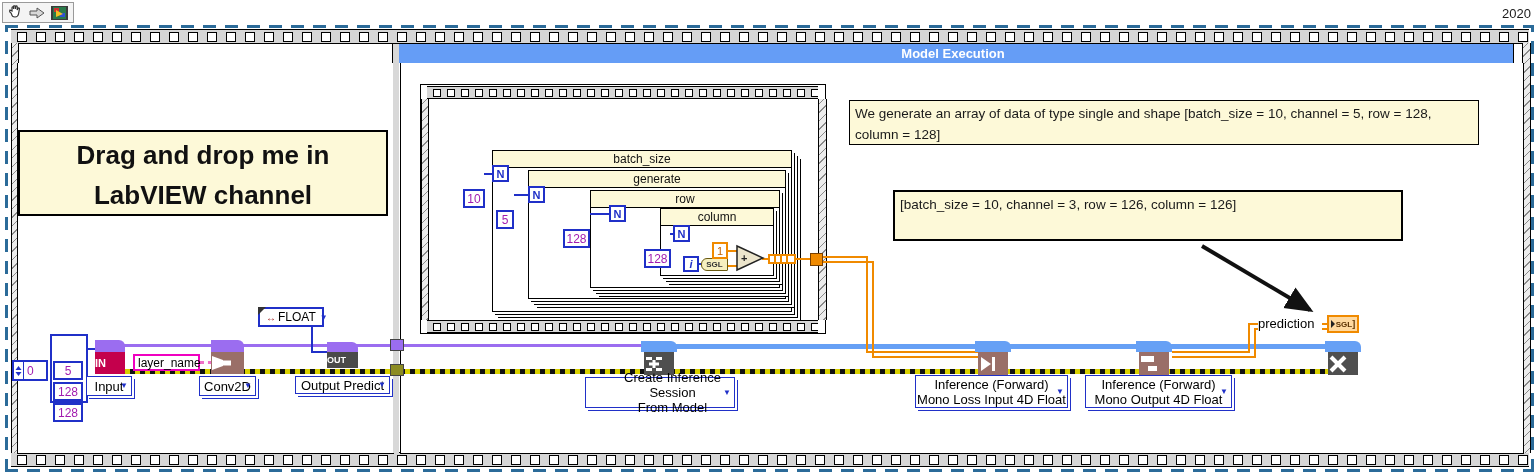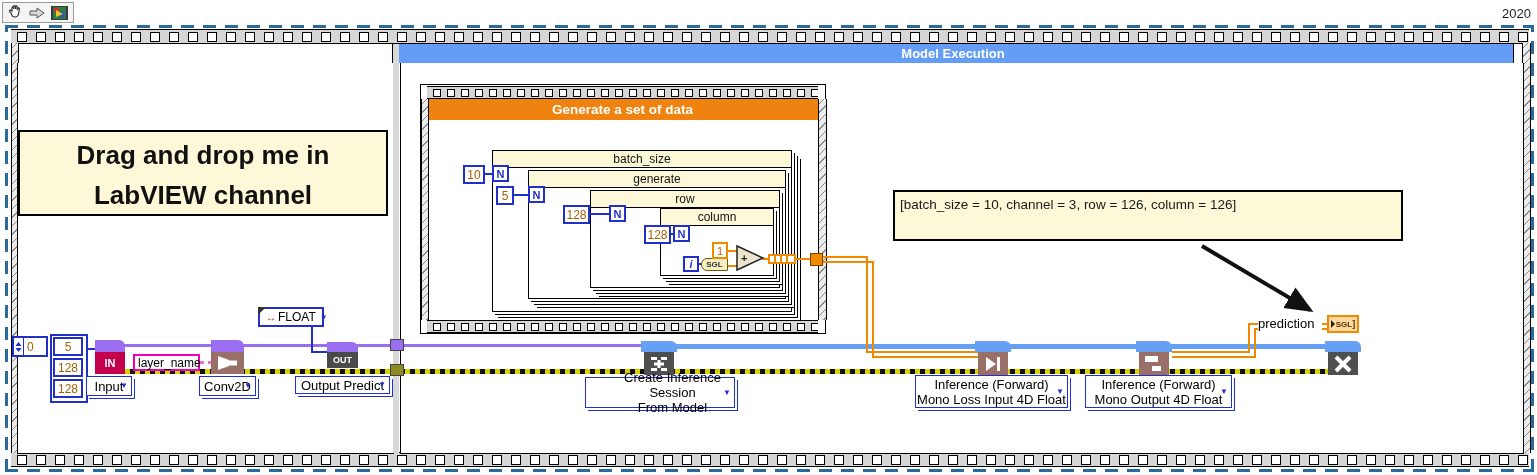--- a/index.html
+++ b/index.html
@@ -24,31 +24,31 @@
           border-left:1px solid #000;border-right:1px solid #000;}
   .framebody{background:#fff;border-left:1px solid #000;border-right:1px solid #000;border-bottom:1px solid #000;}
   .frameheader{color:#fff;font-weight:bold;font-size:13px;text-align:center;line-height:19px;
                border-left:1px solid #000;border-right:1px solid #000;box-sizing:border-box;}
   
   .comment{background:#fdf9d8;border:1px solid #000;font-size:13.5px;color:#1a1a1a;
            padding:2px 5px;line-height:21px;box-sizing:border-box;}
   .bigcomment{background:#fdf9d8;border:2px solid #000;text-align:center;font-weight:bold;
               font-size:26px;line-height:40px;color:#111;box-sizing:border-box;}
   
-  .bluebox{background:#fff;border:2px solid #2030c8;color:#a16207;font-size:12px;
-           display:flex;align-items:center;justify-content:center;box-sizing:border-box;}
+  .bluebox{background:#fff;border:2px solid #2030c8;color:#a21caf;font-size:12px;
+           display:flex;align-items:center;justify-content:center;box-sizing:border-box;margin-top:24px;}
   .nterm{background:#fff;border:2px solid #2030c8;color:#2030c8;font-weight:bold;font-size:11px;
          display:flex;align-items:center;justify-content:center;box-sizing:border-box;}
   .selector{background:#fff;border:1px solid #2030c8;box-shadow:2px 2px 0 0 #fff,3px 3px 0 0 #2030c8;
             font-size:13px;color:#000;display:flex;flex-direction:column;align-items:center;
             justify-content:center;line-height:15px;box-sizing:border-box;text-align:center;}
   .selarrow{position:absolute;right:3px;top:50%;transform:translateY(-50%);
             color:#2030c8;font-size:8px;line-height:8px;}
   .cap{position:absolute;border-radius:0 6px 0 0;}
-  .nodebody{position:absolute;display:flex;align-items:center;justify-content:center;
+  .nodebody{position:absolute;display:flex;align-items:center;justify-content:flex-start;
             color:#fff;font-weight:bold;}
   
   .loop{position:absolute;background:#fff;border:1px solid #000;
         box-shadow:2px 2px 0 0 #fff,3px 3px 0 0 #000,5px 5px 0 0 #fff,6px 6px 0 0 #000,8px 8px 0 0 #fff,9px 9px 0 0 #000;}
   .looplabel{background:#fdf9d8;border-bottom:1px solid #000;font-size:12px;color:#111;
              text-align:center;line-height:16px;height:16px;}
   
   .wire{position:absolute;}
   .w-purple{background:#9b6df0;}
   .w-session{background:#66a0f5;}
@@ -367,23 +367,20 @@
       <div class="fsq"></div>
       <div class="fsq"></div>
       <div class="fsq"></div>
       <div class="fsq"></div>
       <div class="fsq"></div>
       <div class="fsq"></div>
       <div class="fsq"></div>
       <div class="fsq"></div>
       <div class="fsq"></div>
     </div>
-  <div class="abs" style="left:427px;top:99px;width:391px;height:21px;background:#f0830f;color:#fff;font-weight:bold;font-size:13.5px;text-align:center;line-height:21px;">
-    <span>Generate a set of data</span>
-  </div>
   <div class="abs filmstrip small" style="left:427px;top:320px;width:391px;height:13px;">
       <div class="fsq"></div>
       <div class="fsq"></div>
       <div class="fsq"></div>
       <div class="fsq"></div>
       <div class="fsq"></div>
       <div class="fsq"></div>
       <div class="fsq"></div>
       <div class="fsq"></div>
       <div class="fsq"></div>
@@ -462,20 +459,23 @@
   <div class="tunnel otunnel" style="left:786px;top:254px;width:10px;height:10px;"></div>
   <div class="tunnel" style="left:810px;top:253px;width:13px;height:13px;background:#f08a00;border:1px solid #7a4000;"></div>
 
   <div class="wire w-orange" style="left:823px;top:256px;width:45px;height:2px;"></div>
   <div class="wire w-orange" style="left:823px;top:261px;width:51px;height:2px;"></div>
   <div class="wire w-orange" style="left:866px;top:256px;width:2px;height:97px;"></div>
   <div class="wire w-orange" style="left:872px;top:261px;width:2px;height:97px;"></div>
   <div class="wire w-orange" style="left:866px;top:351px;width:114px;height:2px;"></div>
   <div class="wire w-orange" style="left:872px;top:356px;width:108px;height:2px;"></div>
 
+  <div class="abs comment" style="left:849px;top:100px;width:630px;height:45px;">
+    <span>We generate an array of data of type single and shape [batch_size = 10, channel = 5, row = 128, column = 128]</span>
+  </div>
   <div class="abs comment" style="left:893px;top:190px;width:510px;height:51px;border-width:2px;">
     <div>[batch_size = 10, channel = 3, row = 126, column = 126]</div>
   </div>
 
   <div class="abs" style="left:1192px;top:240px;">
     <svg width="135" height="82" viewBox="0 0 135 82">
       <defs>
           <marker id="ah" markerWidth="8" markerHeight="8" refX="6" refY="3" orient="auto">
             <polygon points="0,0 7,3 0,6" fill="#111"></polygon>
           </marker>

